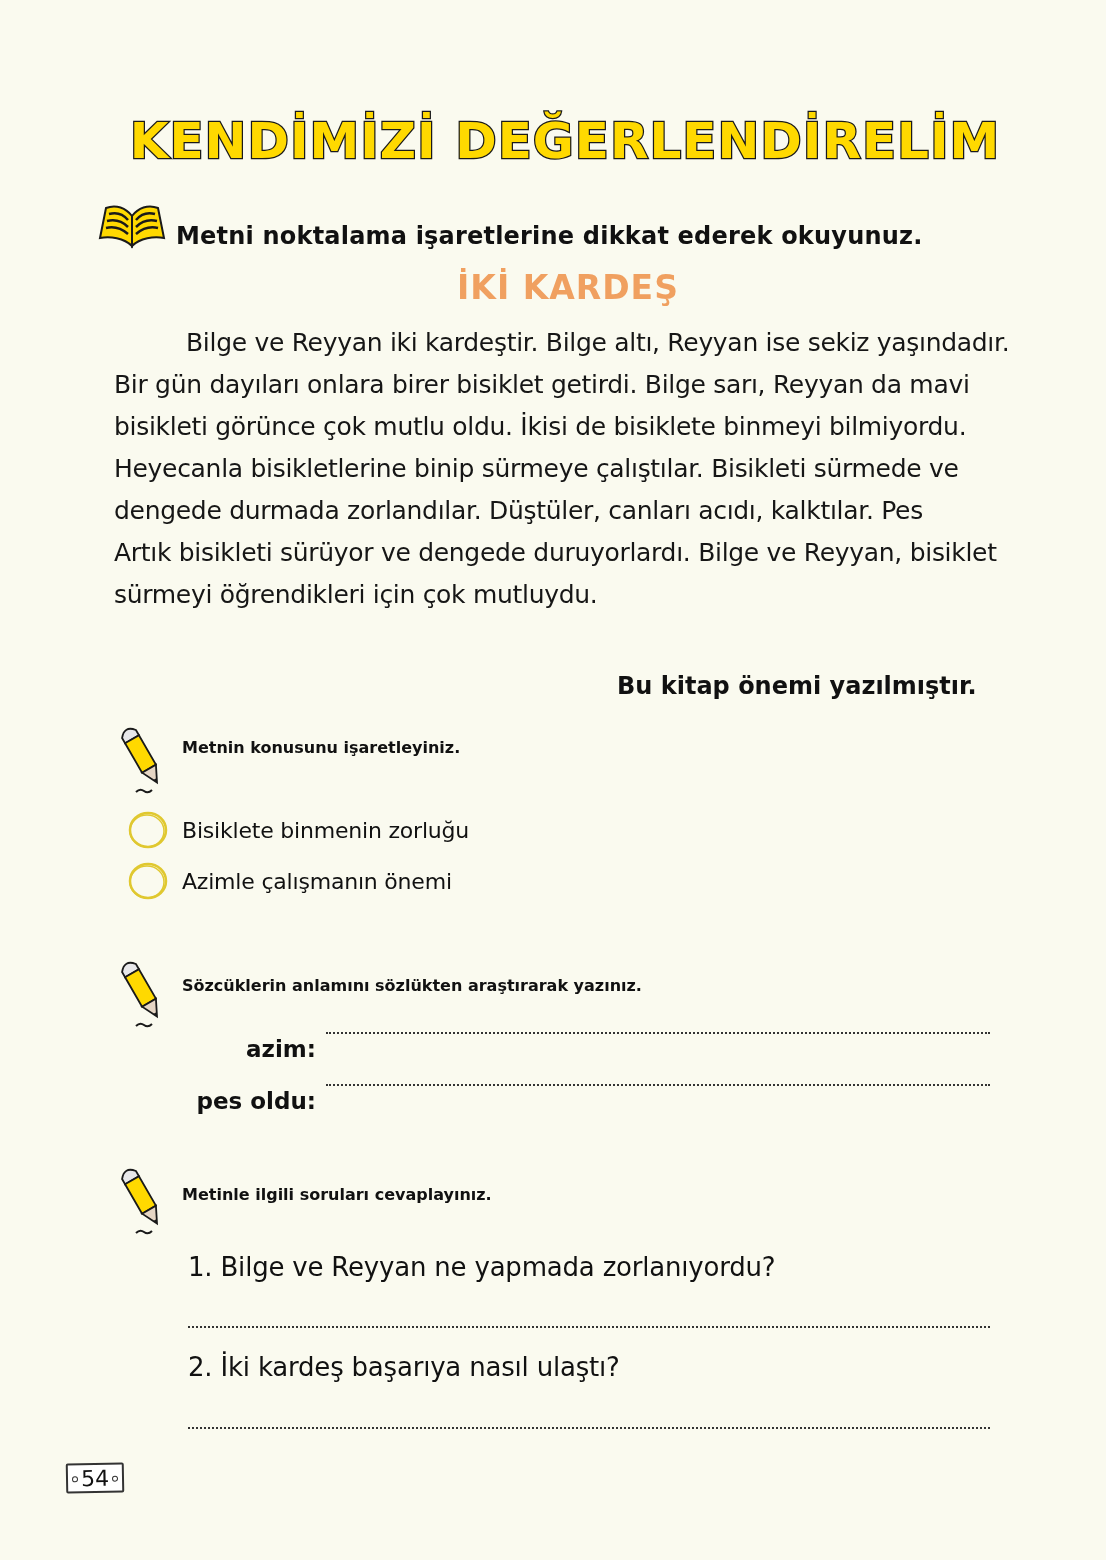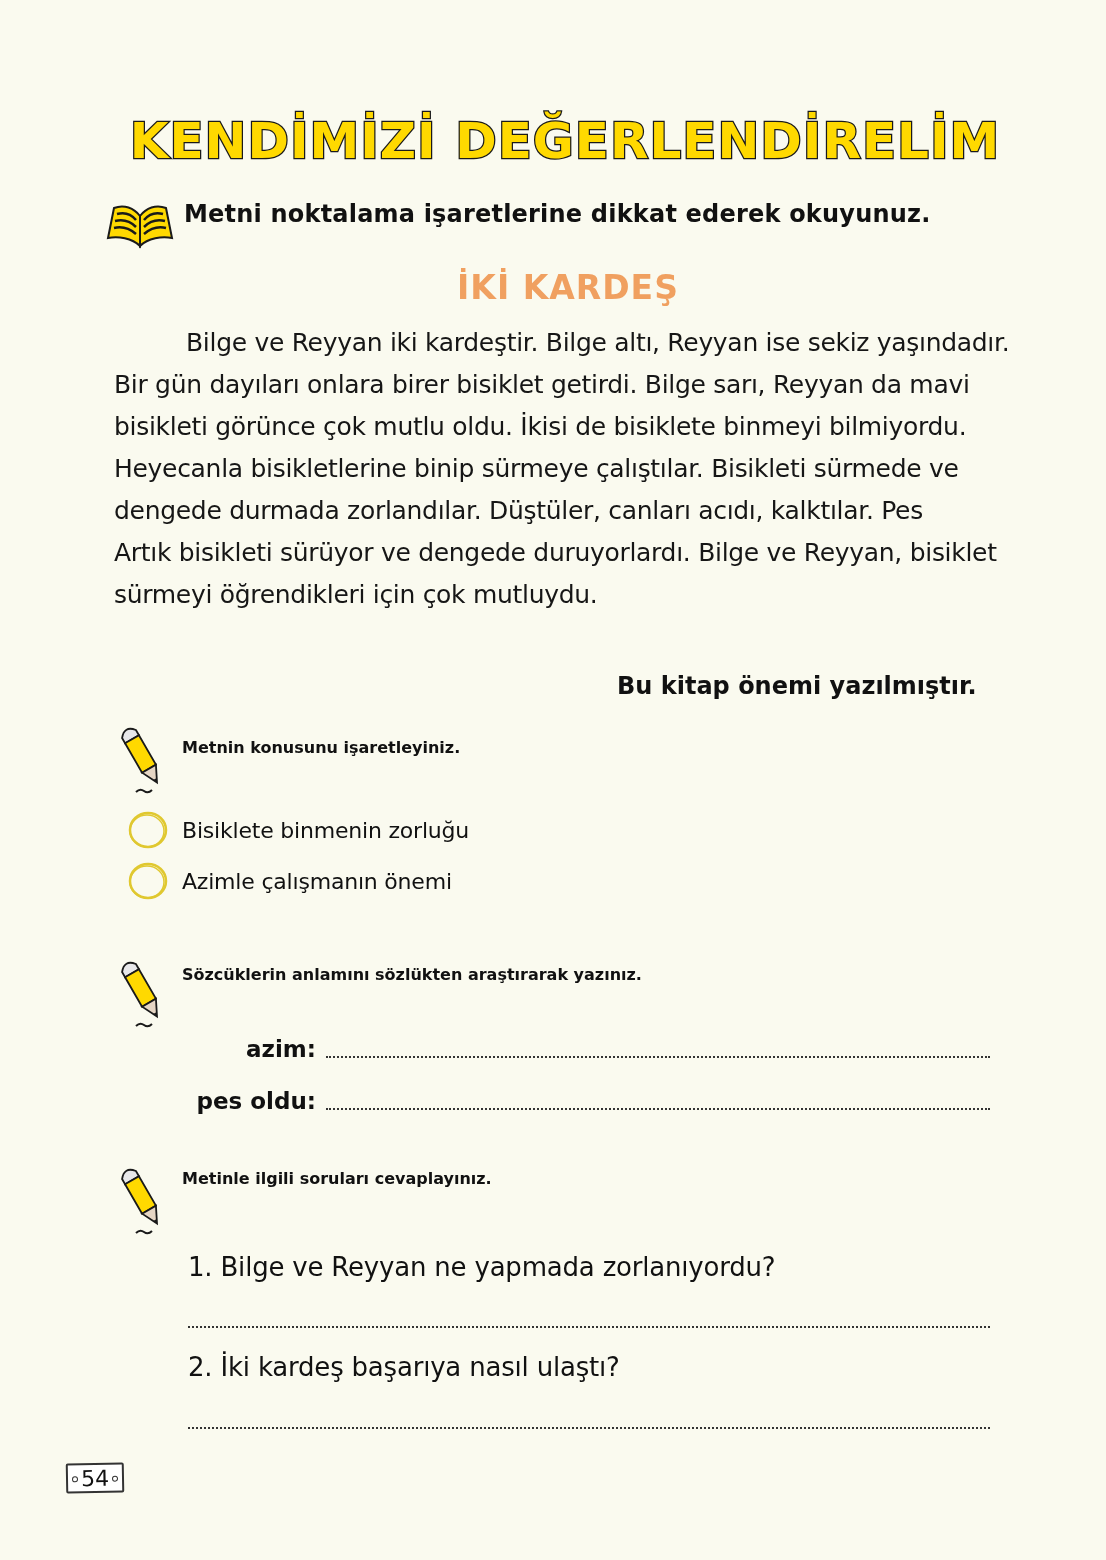--- a/index.html
+++ b/index.html
@@ -25,22 +25,22 @@
     font-family: "DejaVu Sans", sans-serif;
     font-weight: bold;
     font-size: 50px;
     letter-spacing: 1px;
     color: #ffd900;
     -webkit-text-stroke: 2.5px #1a1a1a;
     paint-order: stroke fill;
   }
 
   .instruction-row {
-    left: 104px; top: 200px;
-    display: flex; align-items: flex-start;
+    left: 96px; top: 200px;
+    display: flex; align-items: flex-end;
   }
   .instruction-row .book-icon { width: 72px; height: 50px; margin-right: 8px; }
   .instruction-text {
     font-family: "DejaVu Sans", sans-serif;
     font-weight: bold;
     font-size: 24px;
     letter-spacing: 0.2px;
   }
 
   .story-title {
@@ -87,21 +87,21 @@
   .option {
     display: flex; align-items: center;
   }
   .circle-icon { width: 44px; height: 40px; margin-right: 12px; }
   .option-text {
     font-size: 22px;
     letter-spacing: -0.2px;
   }
 
   .def-row {
-    display: flex; align-items: flex-end;
+    display: flex; align-items: flex-start;
   }
   .def-label {
     font-weight: bold;
     font-size: 23px;
     text-align: right;
     white-space: nowrap;
   }
   .dots {
     flex: 1;
     border-bottom: 2px dotted #333;
@@ -199,21 +199,21 @@
 <div class="abs task" style="left:118px; top:956px;">
   <svg class="pencil-icon" viewBox="0 0 52 76">
     <g transform="rotate(-30 26 38)">
       <path d="M18 8 Q26 -2 34 8 L34 14 L18 14 Z" fill="#e8e8ea" stroke="#1a1a1a" stroke-width="1.8"></path>
       <rect x="18" y="14" width="16" height="34" fill="#ffd900" stroke="#1a1a1a" stroke-width="1.8"></rect>
       <path d="M18 48 L34 48 L26 64 Z" fill="#e6d6c4" stroke="#1a1a1a" stroke-width="1.8"></path>
       <path d="M24 60 L28 60 L26 64 Z" fill="#1a1a1a"></path>
     </g>
     <path d="M18 70 Q22 66 26 69 Q30 72 34 68" fill="none" stroke="#1a1a1a" stroke-width="2"></path>
   </svg>
-  <span class="task-title" style="margin-top:9px;">Sözcüklerin anlamını sözlükten araştırarak yazınız.</span>
+  <span class="task-title" style="margin-top:20px;">Sözcüklerin anlamını sözlükten araştırarak yazınız.</span>
 </div>
 
 <div class="abs def-row" style="left:188px; top:1036px; width:802px;">
   <span class="def-label" style="width:128px;">azim:</span>
   <span class="dots"></span>
 </div>
 
 <div class="abs def-row" style="left:188px; top:1088px; width:802px;">
   <span class="def-label" style="width:128px;">pes oldu:</span>
   <span class="dots"></span>
@@ -222,21 +222,21 @@
 <div class="abs task" style="left:118px; top:1163px;">
   <svg class="pencil-icon" viewBox="0 0 52 76">
     <g transform="rotate(-30 26 38)">
       <path d="M18 8 Q26 -2 34 8 L34 14 L18 14 Z" fill="#e8e8ea" stroke="#1a1a1a" stroke-width="1.8"></path>
       <rect x="18" y="14" width="16" height="34" fill="#ffd900" stroke="#1a1a1a" stroke-width="1.8"></rect>
       <path d="M18 48 L34 48 L26 64 Z" fill="#e6d6c4" stroke="#1a1a1a" stroke-width="1.8"></path>
       <path d="M24 60 L28 60 L26 64 Z" fill="#1a1a1a"></path>
     </g>
     <path d="M18 70 Q22 66 26 69 Q30 72 34 68" fill="none" stroke="#1a1a1a" stroke-width="2"></path>
   </svg>
-  <span class="task-title" style="margin-top:6px;text-align:center;">Metinle ilgili soruları cevaplayınız.</span>
+  <span class="task-title" style="margin-top:22px;text-align:center;">Metinle ilgili soruları cevaplayınız.</span>
 </div>
 
 <div class="abs question" style="left:188px; top:1252px;">1. Bilge ve Reyyan ne yapmada zorlanıyordu?</div>
 <div class="abs answer-line" style="left:188px; top:1326px; width:802px;"></div>
 
 <div class="abs question" style="left:188px; top:1352px;">2. İki kardeş başarıya nasıl ulaştı?</div>
 <div class="abs answer-line" style="left:188px; top:1427px; width:802px;"></div>
 
 <div class="abs page-number">
   <span class="dot" style="left:4px;"></span>

